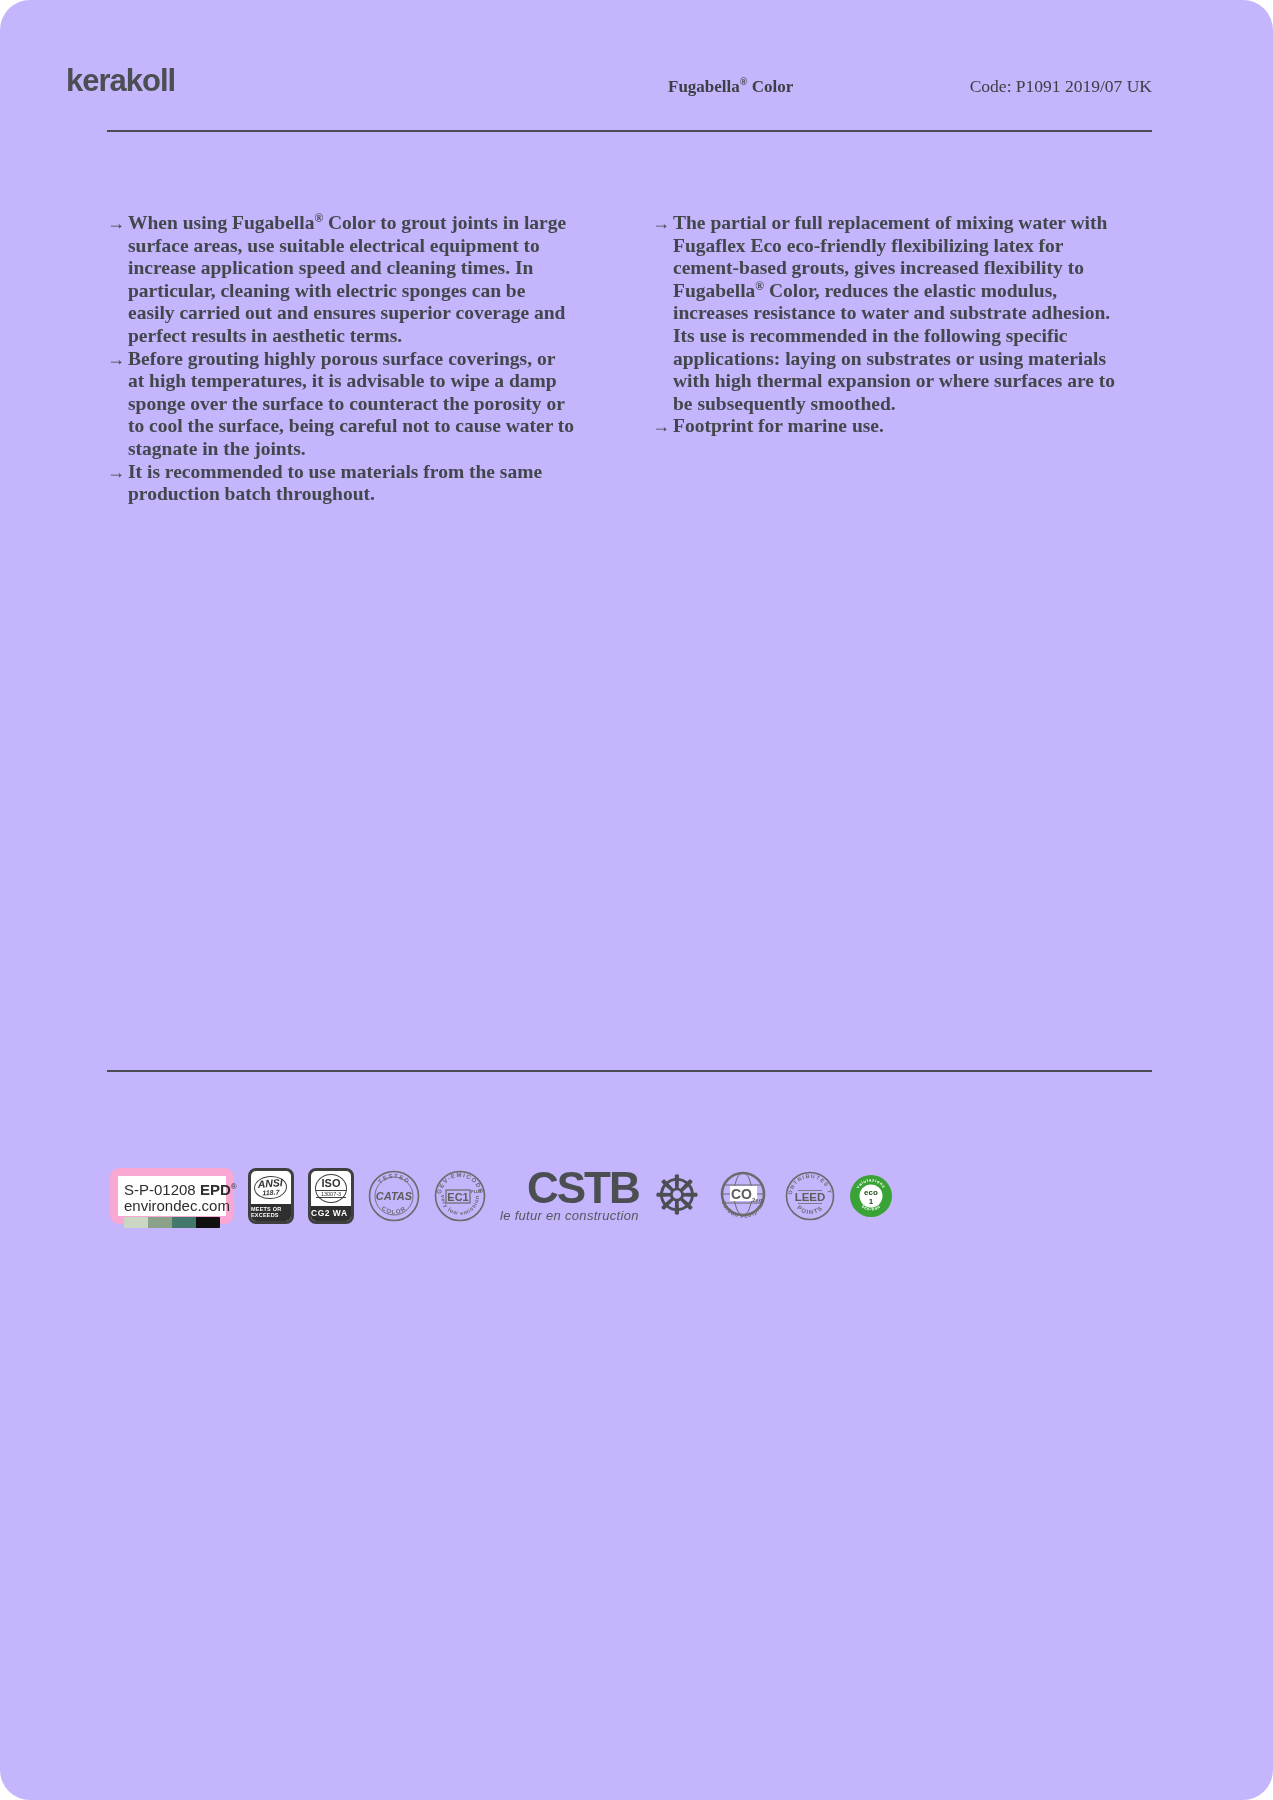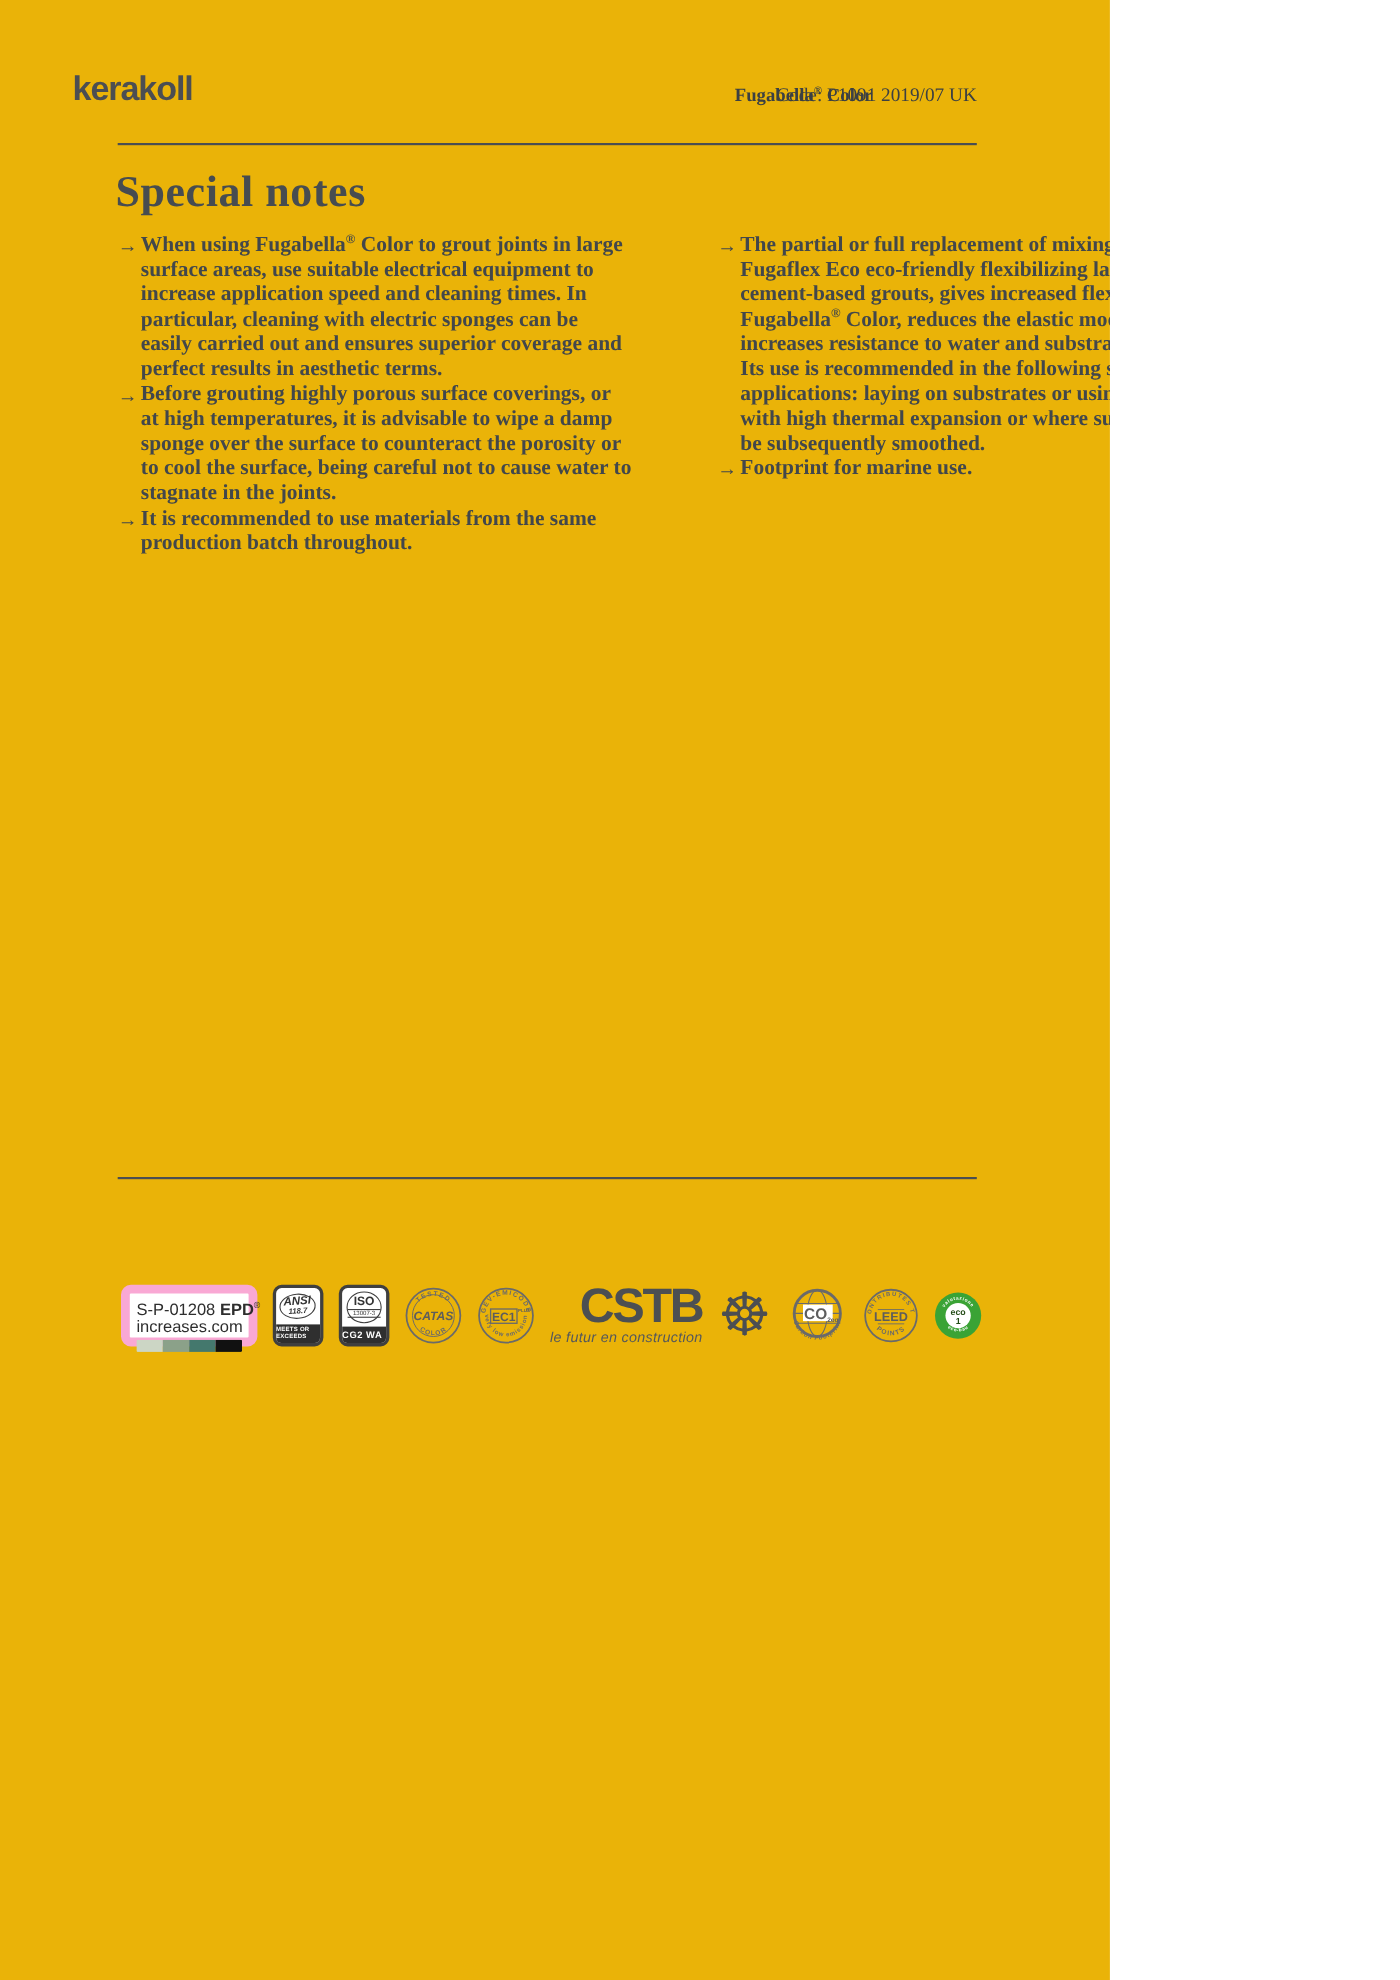--- a/index.html
+++ b/index.html
@@ -1,18 +1,18 @@
 <!DOCTYPE html>
 <html><head>
 <meta charset="utf-8">
 <style>
   html,body { margin:0; padding:0; background:#ffffff; }
   .page {
-    position:relative; width:1009px; height:1800px; background:#eab308;
-    font-family:"Liberation Serif","DejaVu Serif",serif; color:#3f4448; overflow:hidden;
+    position:relative; width:1273px; height:1800px; background:#c4b5fd;
+    font-family:"Liberation Serif","DejaVu Serif",serif; color:#3f4448; overflow:hidden;border-radius:30px;
   }
 
   
   .logo {
     position:absolute; left:66px; top:63px;
     font-family:"Liberation Sans","DejaVu Sans",sans-serif;
     font-weight:bold; font-size:31px; letter-spacing:-1px; color:#4b4e52;
   }
   .hdr-product { position:absolute; left:668px; top:77px; font-size:17px; font-weight:bold; color:#3c4043; }
   .hdr-code   { position:absolute; right:121px; top:76px; font-size:17.5px; color:#3c4043; }
@@ -87,21 +87,20 @@
 <body>
 
 <div class="page">
 
   <div class="logo">kerakoll</div>
   <div class="hdr-product">Fugabella<sup class="reg">®</sup> Color</div>
   <div class="hdr-code">Code: P1091 2019/07 UK</div>
 
   <div class="rule rule-1"></div>
 
-  <h1 class="section-title title-1">Special notes</h1>
 
   <div class="columns">
     <div class="col" id="col-left">
         <div class="note">
           <span class="arrow">→</span>
           <p class="note-text">When using Fugabella<sup class="reg">®</sup> Color to grout joints in large surface areas, use suitable electrical equipment to increase application speed and cleaning times. In particular, cleaning with electric sponges can be easily carried out and ensures superior coverage and perfect results in aesthetic terms.</p>
         </div>
         <div class="note">
           <span class="arrow">→</span>
           <p class="note-text">Before grouting highly porous surface coverings, or at high temperatures, it is advisable to wipe a damp sponge over the surface to counteract the porosity or to cool the surface, being careful not to cause water to stagnate in the joints.</p>
@@ -123,21 +122,21 @@
       </div>
   </div>
 
   <div class="rule rule-2"></div>
 
 
   <div class="logos">
 
     <div class="epd">
       <div class="epd-line1"><span>S-P-01208</span> <b>EPD</b><sup>®</sup></div>
-      <div class="epd-line2">increases.com</div>
+      <div class="epd-line2">environdec.com</div>
       <div class="epd-strip" id="epd-strip">
           <span style="background: rgb(204, 214, 197);"></span>
           <span style="background: rgb(139, 161, 137);"></span>
           <span style="background: rgb(68, 120, 109);"></span>
           <span style="background: rgb(17, 17, 17);"></span>
         </div>
     </div>
 
     <div class="sq-badge">
       <div class="sq-top">

